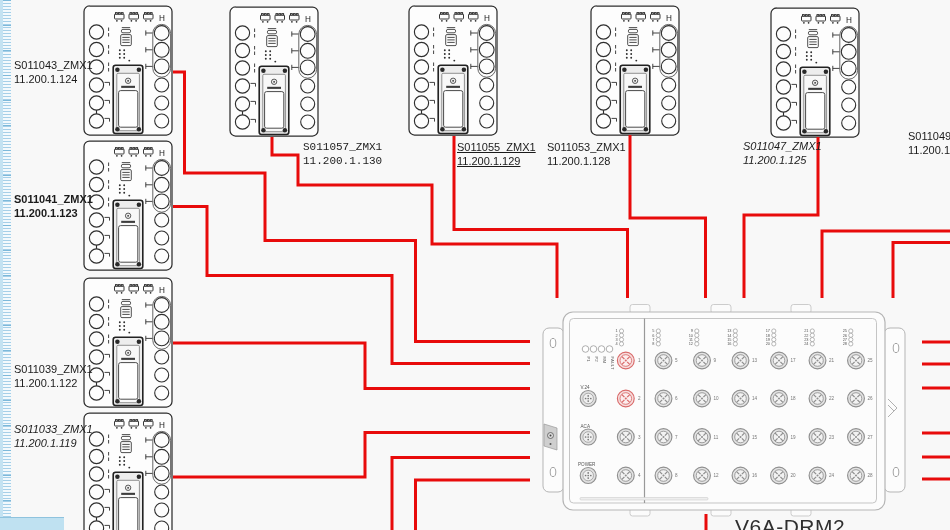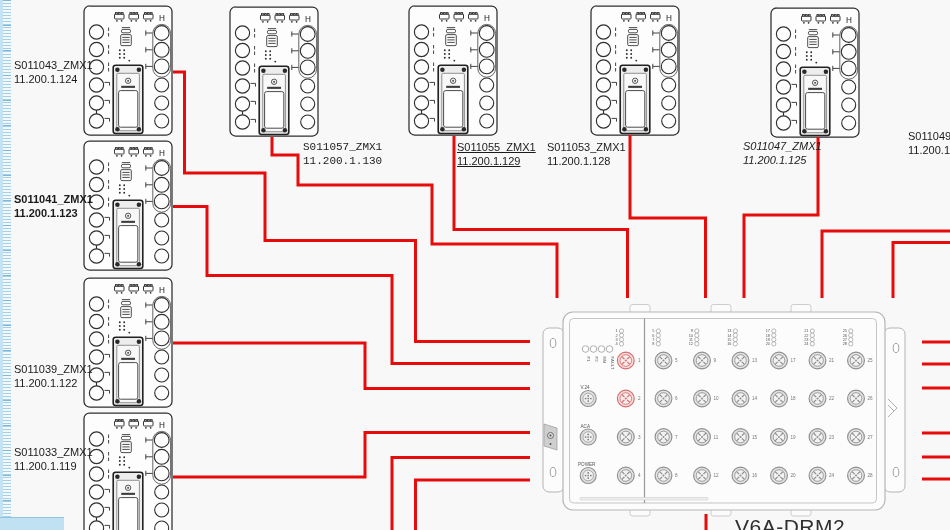--- a/index.html
+++ b/index.html
@@ -1245,21 +1245,21 @@
         <div>11.200.1.124</div>
       </div>
       <div class="dev-label" style="left: 14px; top: 193px; font-weight: bold;">
         <div>S011041_ZMX1</div>
         <div>11.200.1.123</div>
       </div>
       <div class="dev-label" style="left: 14px; top: 331px; margin-top: 32px;">
         <div>S011039_ZMX1</div>
         <div>11.200.1.122</div>
       </div>
-      <div class="dev-label" style="left: 14px; top: 446px;">
+      <div class="dev-label" style="left: 14px; top: 423px; font-style: italic;">
         <div>S011033_ZMX1</div>
         <div>11.200.1.119</div>
       </div>
       <div class="dev-label" style="left: 303px; top: 141px; font-family: Liberation Mono, monospace;">
         <div>S011057_ZMX1</div>
         <div>11.200.1.130</div>
       </div>
       <div class="dev-label" style="left: 457px; top: 141px; text-decoration: underline;">
         <div>S011055_ZMX1</div>
         <div>11.200.1.129</div>

